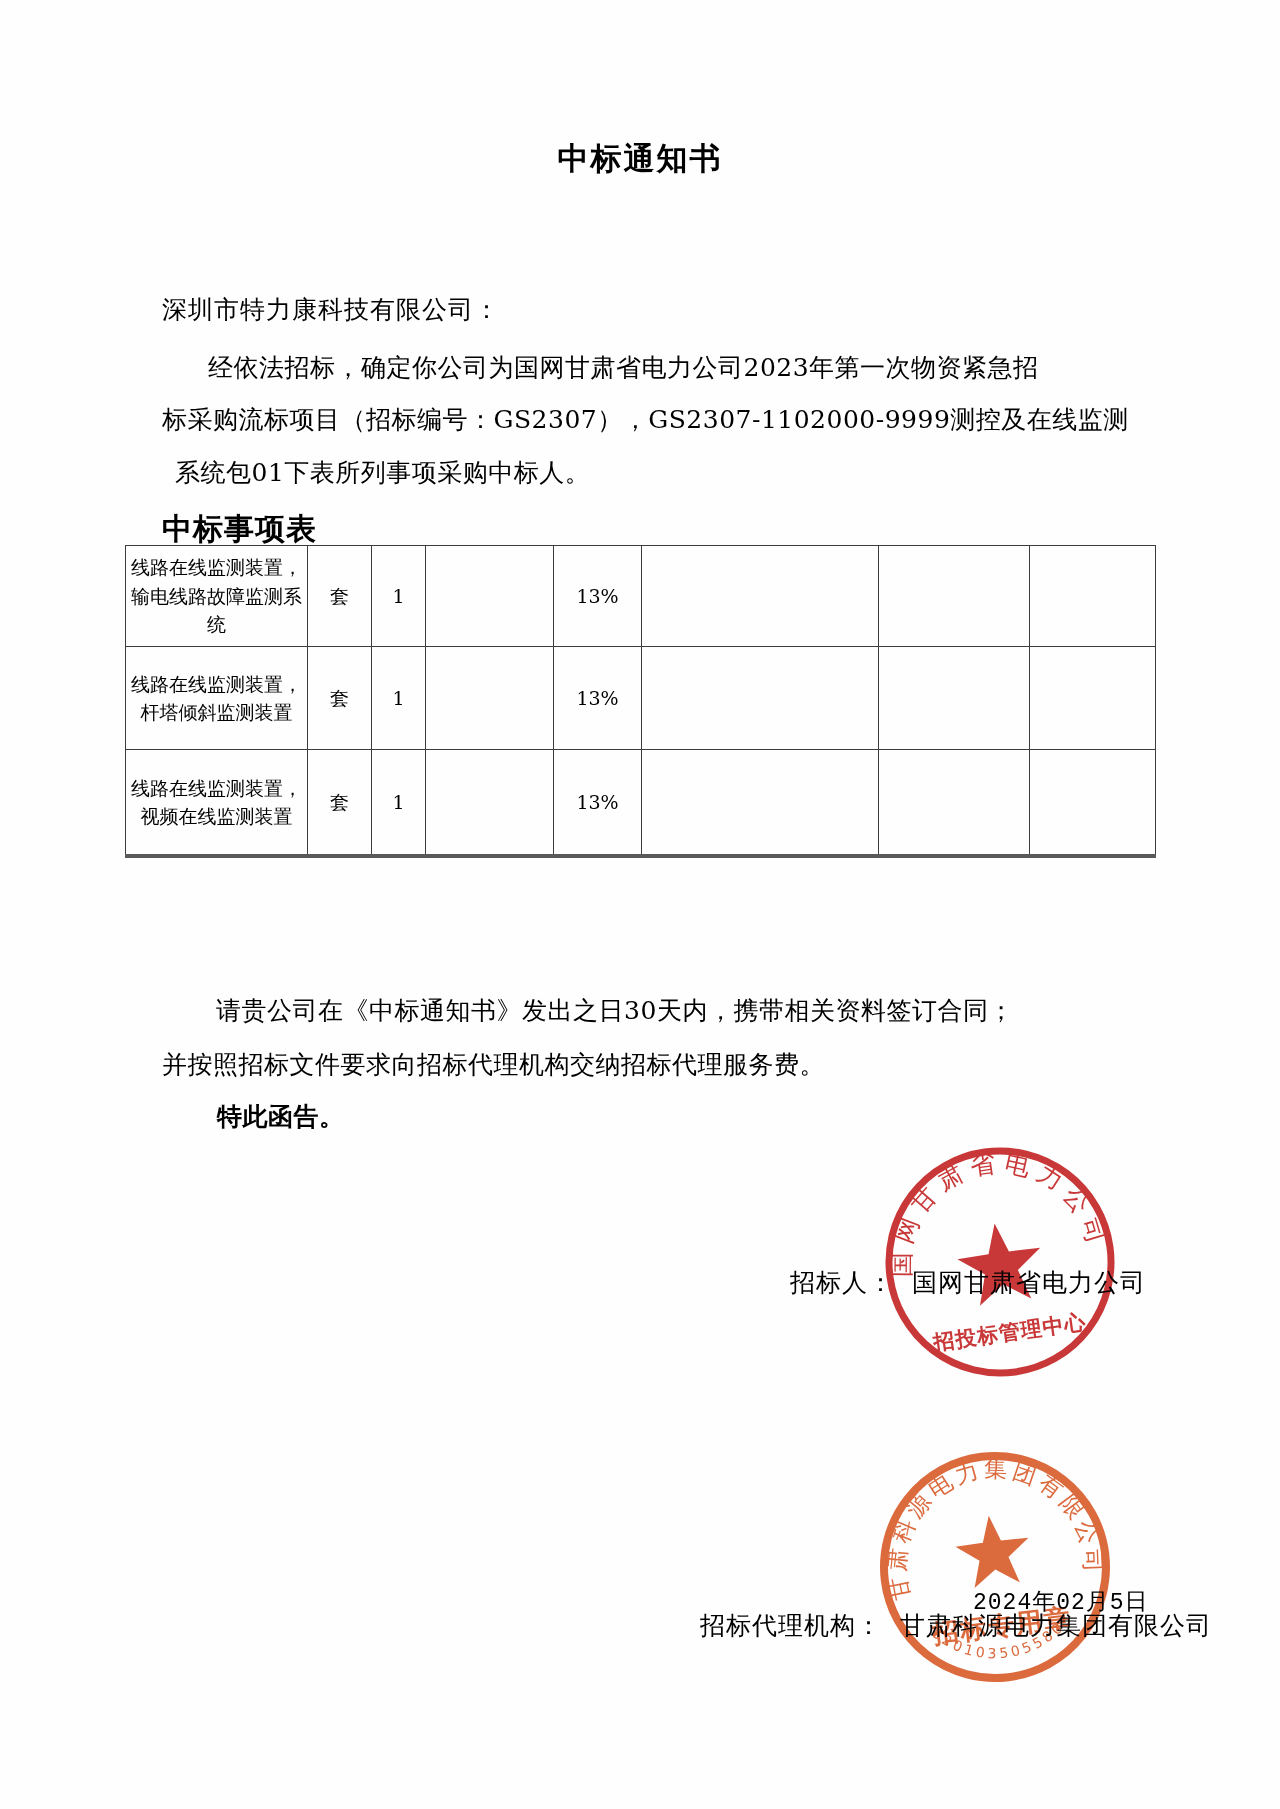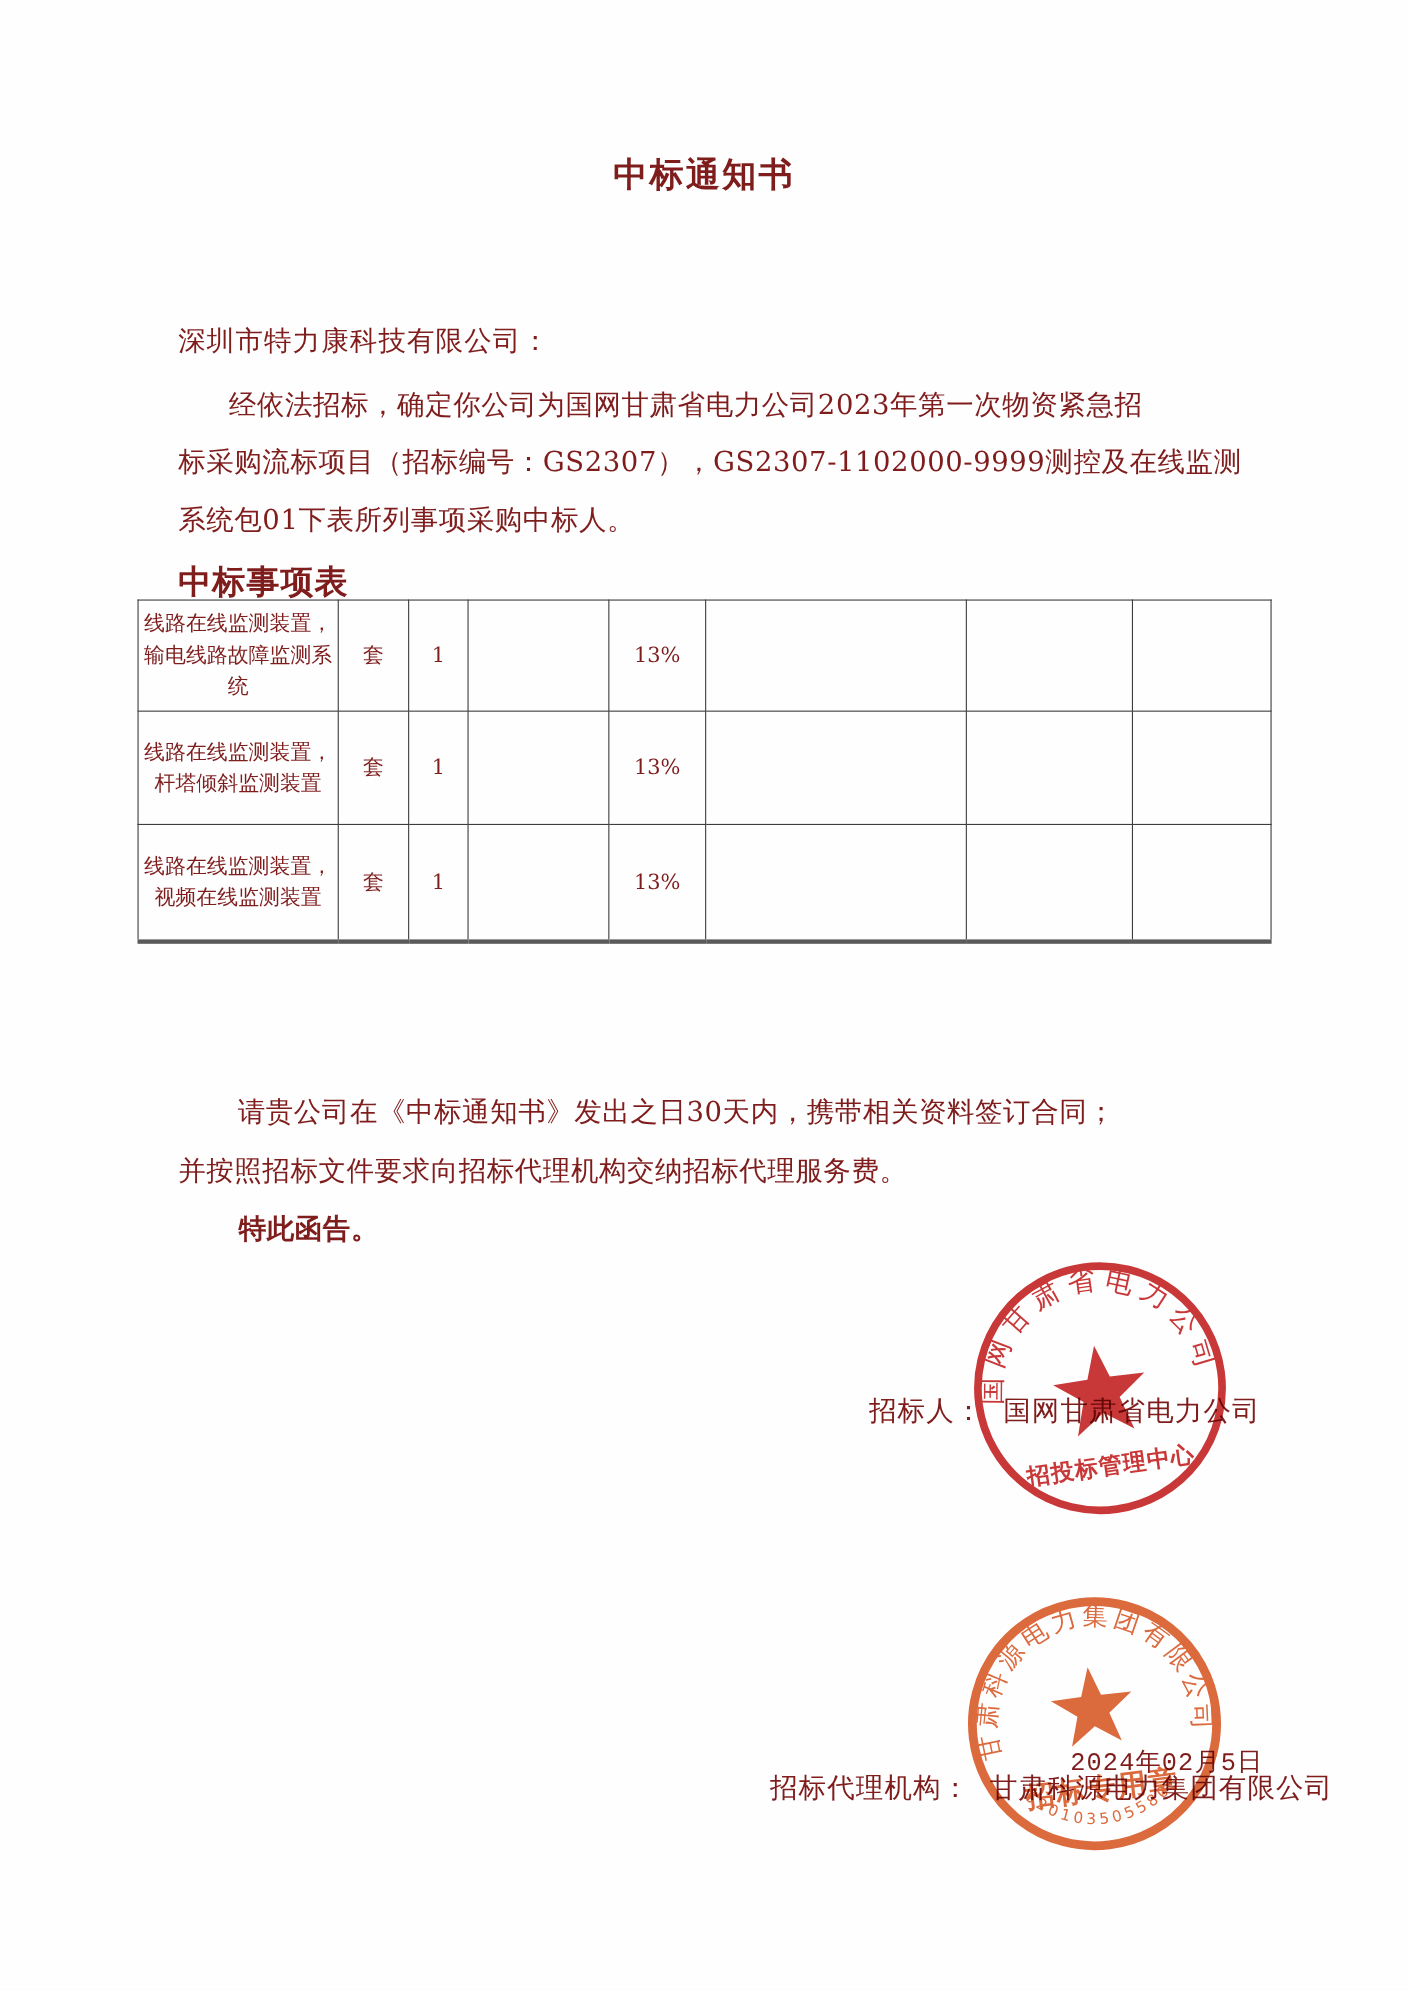--- a/index.html
+++ b/index.html
@@ -1,31 +1,31 @@
 <!DOCTYPE html>
 <html><head>
 <meta charset="utf-8">
 <style>
   html,body{margin:0;padding:0;background:#e8e8e8;}
   #page{
     position:relative;width:1280px;height:1809px;margin:0 auto;
     background:#fefefe;overflow:hidden;
     font-family:"DejaVu Serif","Liberation Serif",serif;
-    color:#7f1d1d;
+    color:#000000;
   }
   .abs{position:absolute;}
   .doc-title{
     top:138px;left:0;width:1280px;text-align:center;
     font-size:31px;font-weight:bold;letter-spacing:2px;
   }
   .recipient{top:293px;left:162px;font-size:25px;letter-spacing:1px;}
   .bodyline{left:162px;width:800px;font-size:25px;letter-spacing:0.5px;white-space:nowrap;}
   .b0{top:351px;padding-left:46px;}
   .b1{top:403px;}
-  .b2{top:456px;}
+  .b2{top:456px;margin-left:13px;}
   .tbl-caption{
     top:509px;left:162px;width:800px;text-align:left;
     font-size:30px;font-weight:bold;letter-spacing:1px;
   }
   table.award{
     position:absolute;top:545px;left:125px;width:1030px;
     border-collapse:collapse;table-layout:fixed;
     font-size:20px;
   }
   table.award td,table.award th{

